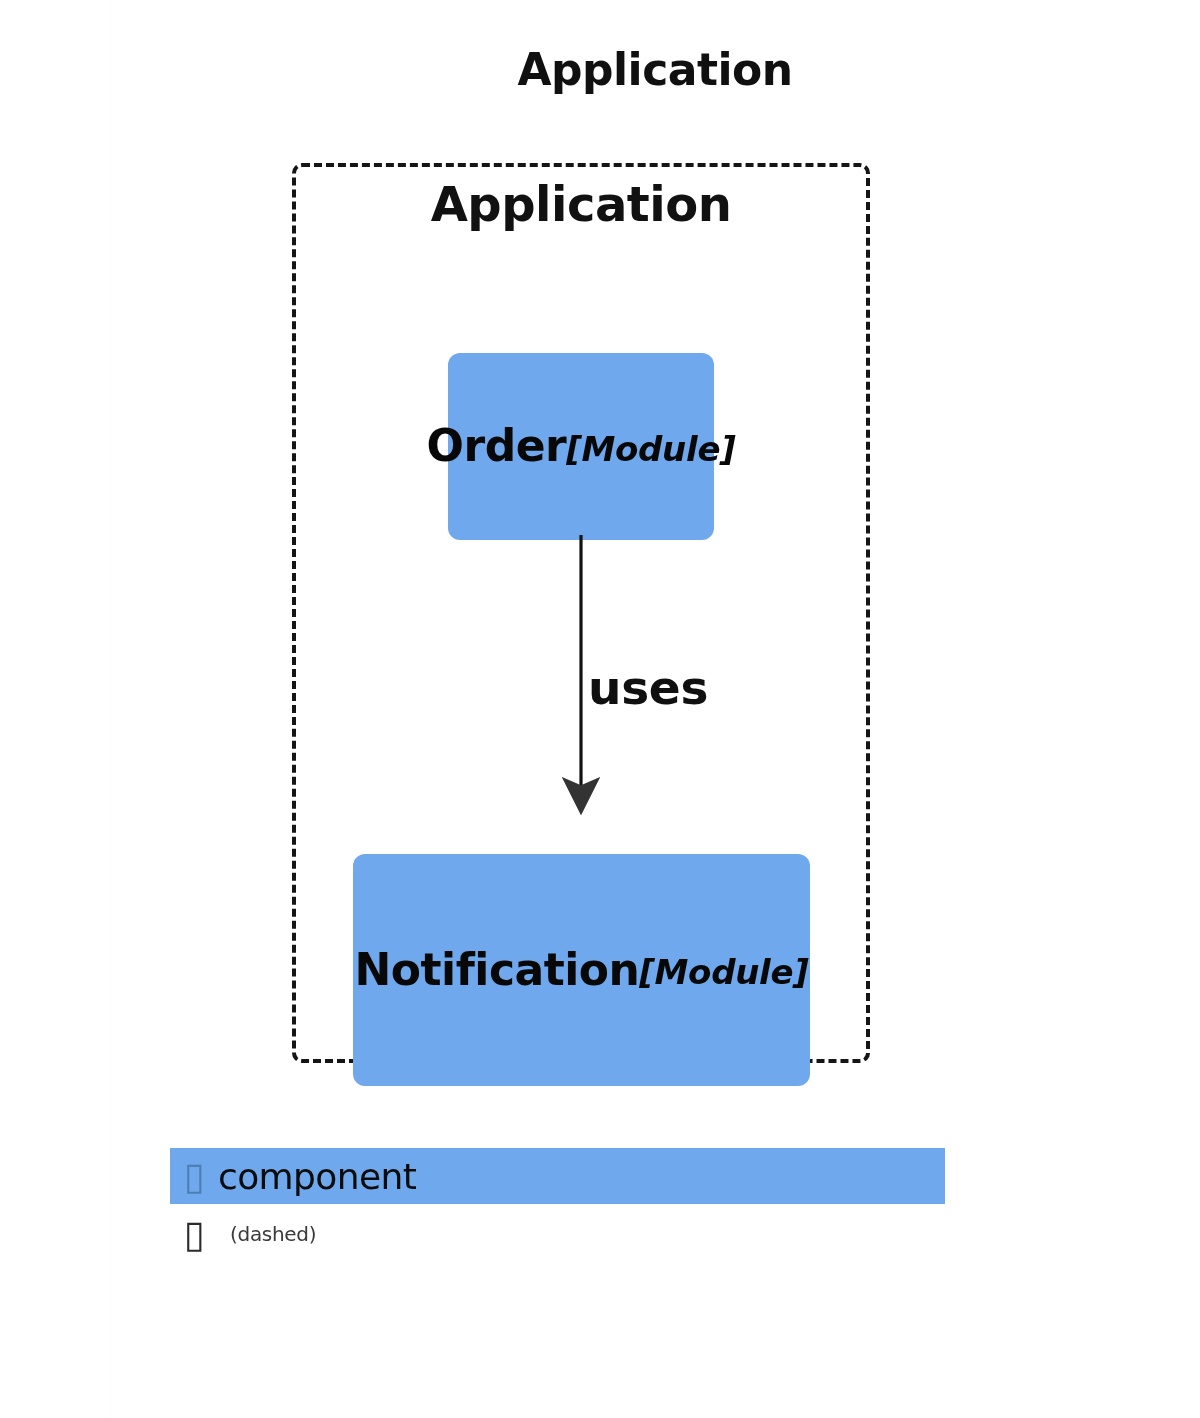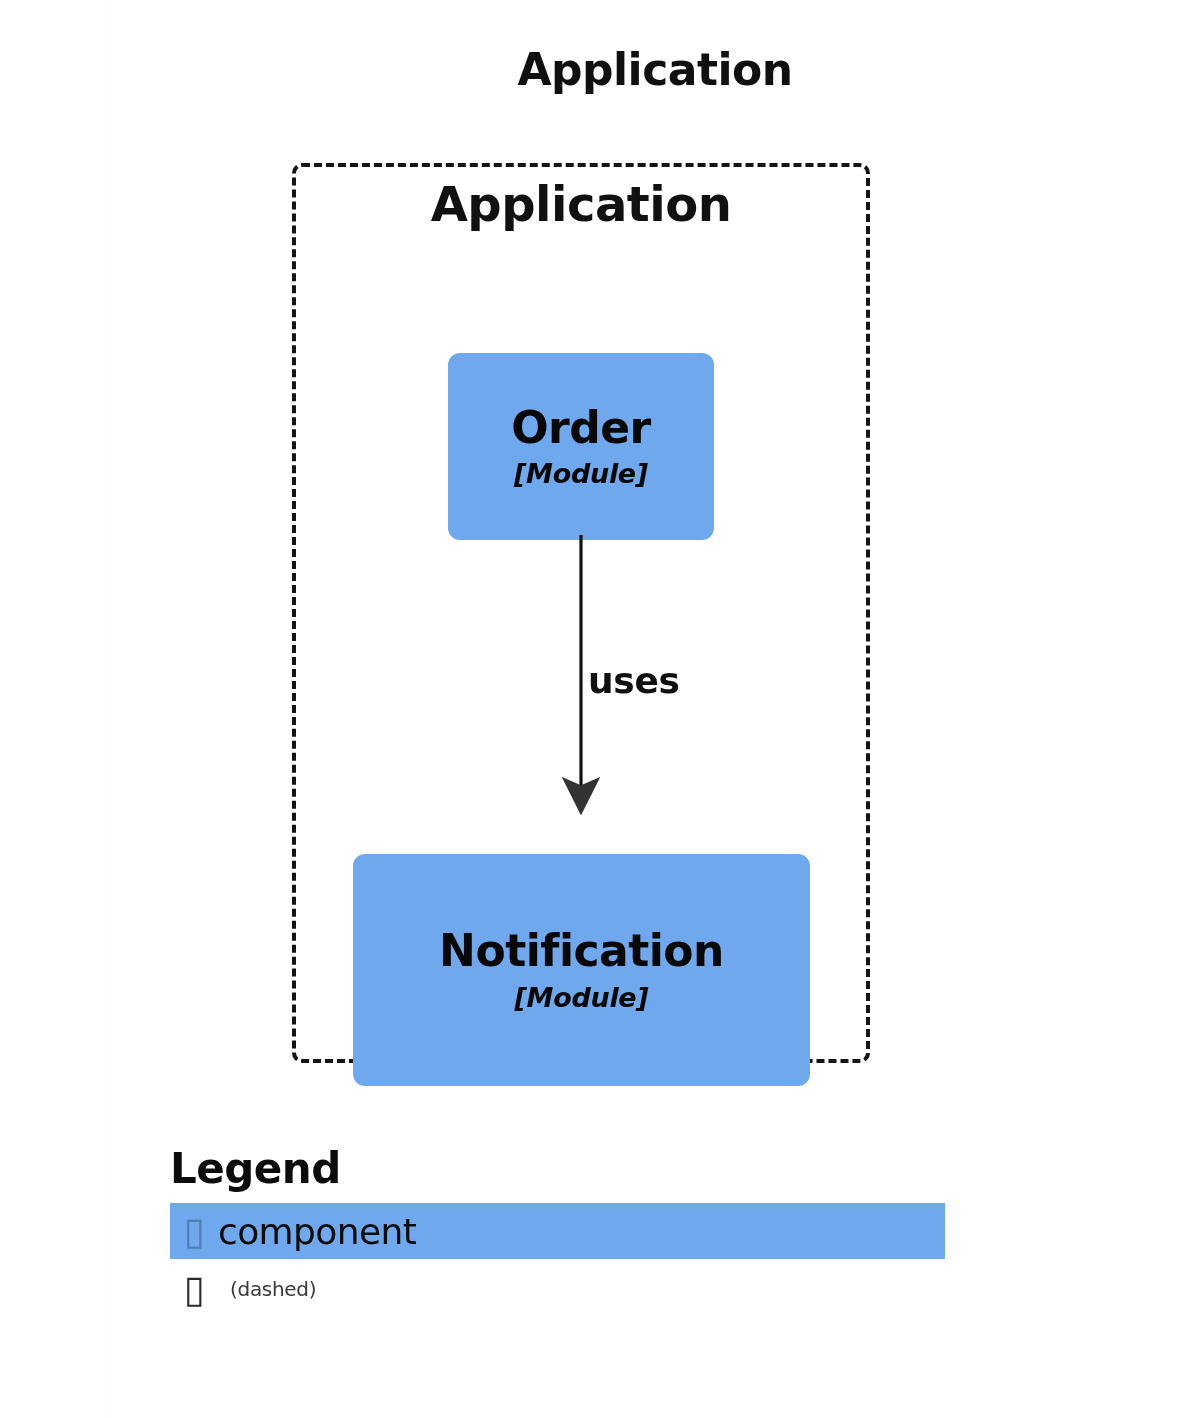--- a/index.html
+++ b/index.html
@@ -76,34 +76,33 @@
     color: #111111;
   }
 
   
   .node {
     position: absolute;
     background: #6FA8EC;
     border-radius: 12px;
     box-sizing: border-box;
     display: flex;
-    flex-direction: column;
     align-items: center;
     justify-content: center;
     text-align: center;
   }
   .node .node-name {
     font-size: 44px;
     font-weight: bold;
     line-height: 1.1;
     letter-spacing: -0.5px;
     color: #080808;
   }
   .node .node-type {
-    font-size: 27px;
+    font-size: 34px;
     font-style: italic;
     font-weight: bold;
     line-height: 1.15;
     letter-spacing: -0.3px;
     color: #080808;
     margin-top: 6px;
   }
 
   #node-order {
     left: 448px;
@@ -124,21 +123,21 @@
     left: 540px;
     top: 535px;
     width: 90px;
     height: 290px;
     overflow: visible;
   }
   .edge-label {
     position: absolute;
     left: 588px;
     top: 660px;
-    font-size: 36px;
+    font-size: 47px;
     font-weight: bold;
     color: #101010;
     letter-spacing: -0.3px;
     white-space: nowrap;
   }
 
   
   .legend {
     position: absolute;
     left: 170px;
@@ -215,21 +214,20 @@
 </svg>
 
 <div class="edge-label">uses</div>
 
 <div class="node" id="node-notification">
   <div class="node-name">Notification</div>
   <div class="node-type">[Module]</div>
 </div>
 
 <div class="legend">
-  <div class="legend-title">Legend</div>
 
   <div class="legend-row highlight">
     <span class="legend-swatch on-blue">▯</span>
     <span class="legend-text">component</span>
   </div>
 
   <div class="legend-row second">
     <span class="legend-swatch">▯</span>
     <span class="legend-note">(dashed)</span>
   </div>

